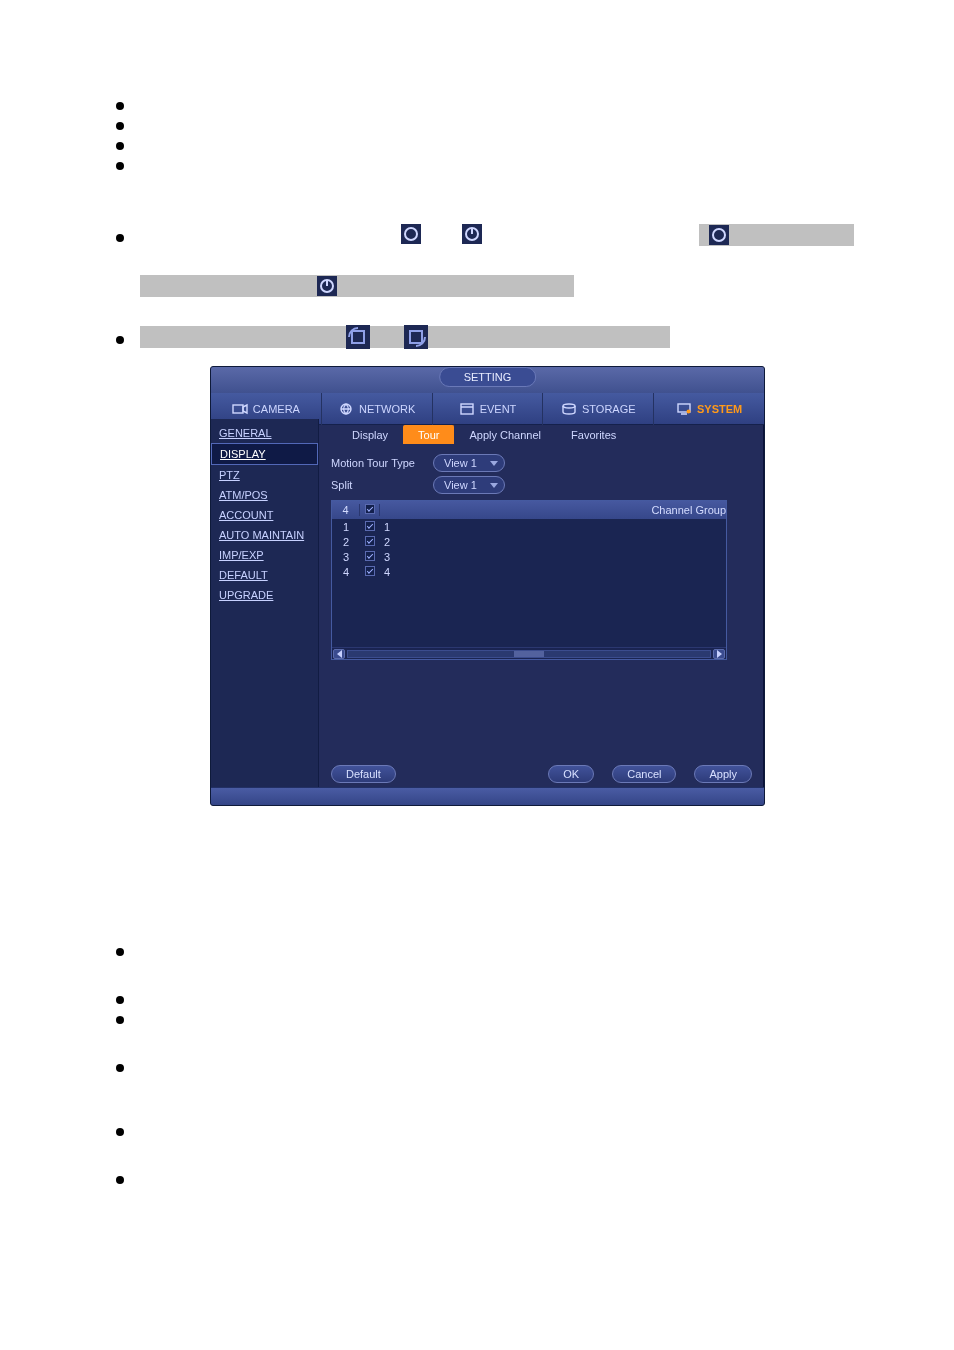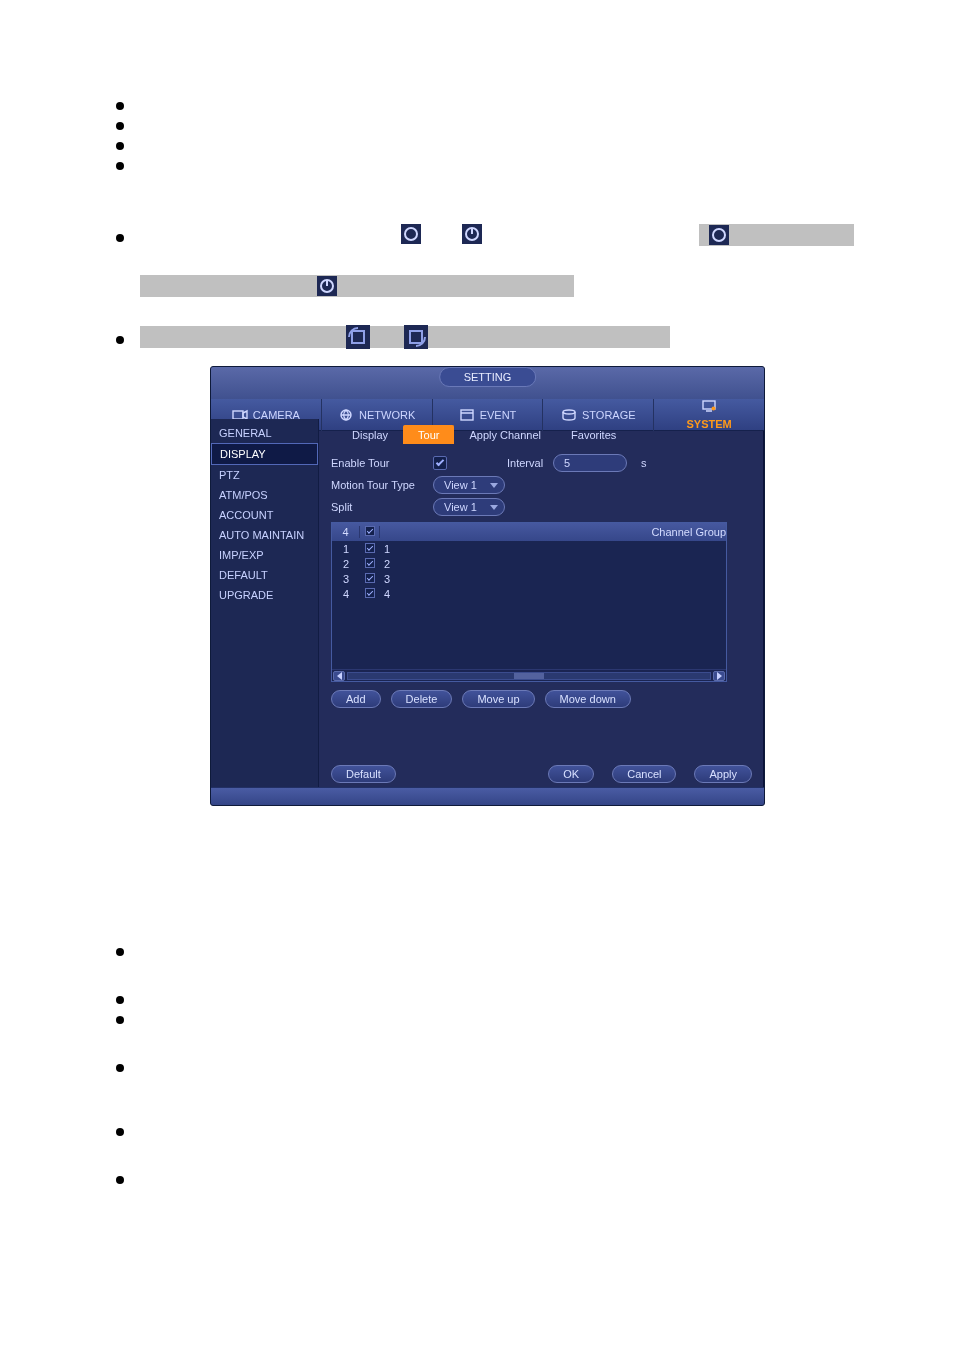--- a/index.html
+++ b/index.html
@@ -13,42 +13,42 @@
   .hlbar { position:absolute; height:22px; background:#c0c0c0; }
   
   .docicon { position:absolute; width:20px; height:20px; }
 
   
   .win { position:absolute; left:210px; top:366px; width:555px; height:440px;
          border:1px solid #0e1a3a; border-radius:3px; overflow:hidden;
          background:#232c5b; color:#cfd7ff;
          box-shadow:0 0 0 1px #0b133a inset;
          font-size:11px; }
-  .titlebar { height:32px; width:100%;
+  .titlebar { height:26px; width:100%;
               background:linear-gradient(#5a69a8,#40518f);
               text-align:center; position:relative; }
   .titlebar .title { position:absolute; left:50%; transform:translateX(-50%);
               top:0; padding:2px 24px; border-radius:10px;
               background:#3a4c93; border:1px solid #6a79b8;
               font-size:11px; color:#e8ecff; line-height:14px; }
 
   .navtabs { height:32px; width:100%;
              background:linear-gradient(#455aa0,#2f4082); border-bottom:1px solid #15214c;
              display:flex; align-items:center; }
   .navtab { flex:1; height:32px; display:flex; align-items:center; justify-content:center;
             gap:5px; font-size:11px; color:#cdd6ff; border-right:1px solid #243262; cursor:default; }
-  .navtab:last-child{ border-right:none;flex-direction:column; }
+  .navtab:last-child{ border-right:none; }
   .navtab.active { color:#ff9a1a; font-weight:bold;
                    background:linear-gradient(#56277b00,#00000000); }
   .navtab .nicon{ width:16px; height:14px; }
 
   .body { position:absolute; left:0; top:52px; bottom:18px; right:0; display:flex; }
 
   .sidebar { width:108px; background:#1d2854; border-right:1px solid #111c43; padding-top:4px; }
-  .side-item { padding:4px 8px; color:#c7d1ff; cursor:default; font-size:11px; }
+  .side-item { padding:4px 8px; color:#c7d1ff; cursor:default; font-size:11px;text-decoration:underline; }
   .side-item.active { background:#0f1a46; border:1px solid #5268b8; color:#fff; }
 
   .main { flex:1; position:relative; padding:6px 12px 6px 12px; }
   .subtabs { display:flex; gap:0; margin-bottom:10px; margin-left:6px; }
   .subtab { padding:3px 14px; font-size:11px; color:#cfd7ff;
             border:1px solid transparent; border-bottom:none; border-radius:2px 2px 0 0;
             cursor:default; }
   .subtab.active { background:#ff8c1a; color:#fff; border-color:#ff8c1a; }
 
   .form-row { display:flex; align-items:center; gap:10px; margin:4px 0; }
@@ -251,27 +251,20 @@
 
     <div class="main">
 
       <div class="subtabs">
         <div class="subtab">Display</div>
         <div class="subtab active">Tour</div>
         <div class="subtab">Apply Channel</div>
         <div class="subtab">Favorites</div>
       </div>
 
-      <div class="form-row">
-        <span class="lbl">Enable Tour</span>
-        <span class="checkbox checked"></span>
-        <span class="int-lbl">Interval</span>
-        <span class="pill-input">5</span>
-        <span class="unit">s</span>
-      </div>
 
       <div class="form-row">
         <span class="lbl">Motion Tour Type</span>
         <span class="pill-select">View 1</span>
       </div>
 
       <div class="form-row">
         <span class="lbl">Split</span>
         <span class="pill-select">View 1</span>
       </div>
@@ -310,26 +303,20 @@
               </span>
           <span class="sb-track">
                 <span class="sb-thumb"></span>
               </span>
           <span class="sb-btn">
                 <span class="arrow-right"></span>
               </span>
         </div>
       </div>
 
-      <div class="btn-row">
-        <span class="pbtn">Add</span>
-        <span class="pbtn">Delete</span>
-        <span class="pbtn">Move up</span>
-        <span class="pbtn">Move down</span>
-      </div>
 
       <div class="bottom-row">
         <span class="pbtn">Default</span>
         <span class="bottom-right">
           <span class="pbtn">OK</span>
           <span class="pbtn">Cancel</span>
           <span class="pbtn">Apply</span>
         </span>
       </div>
 

